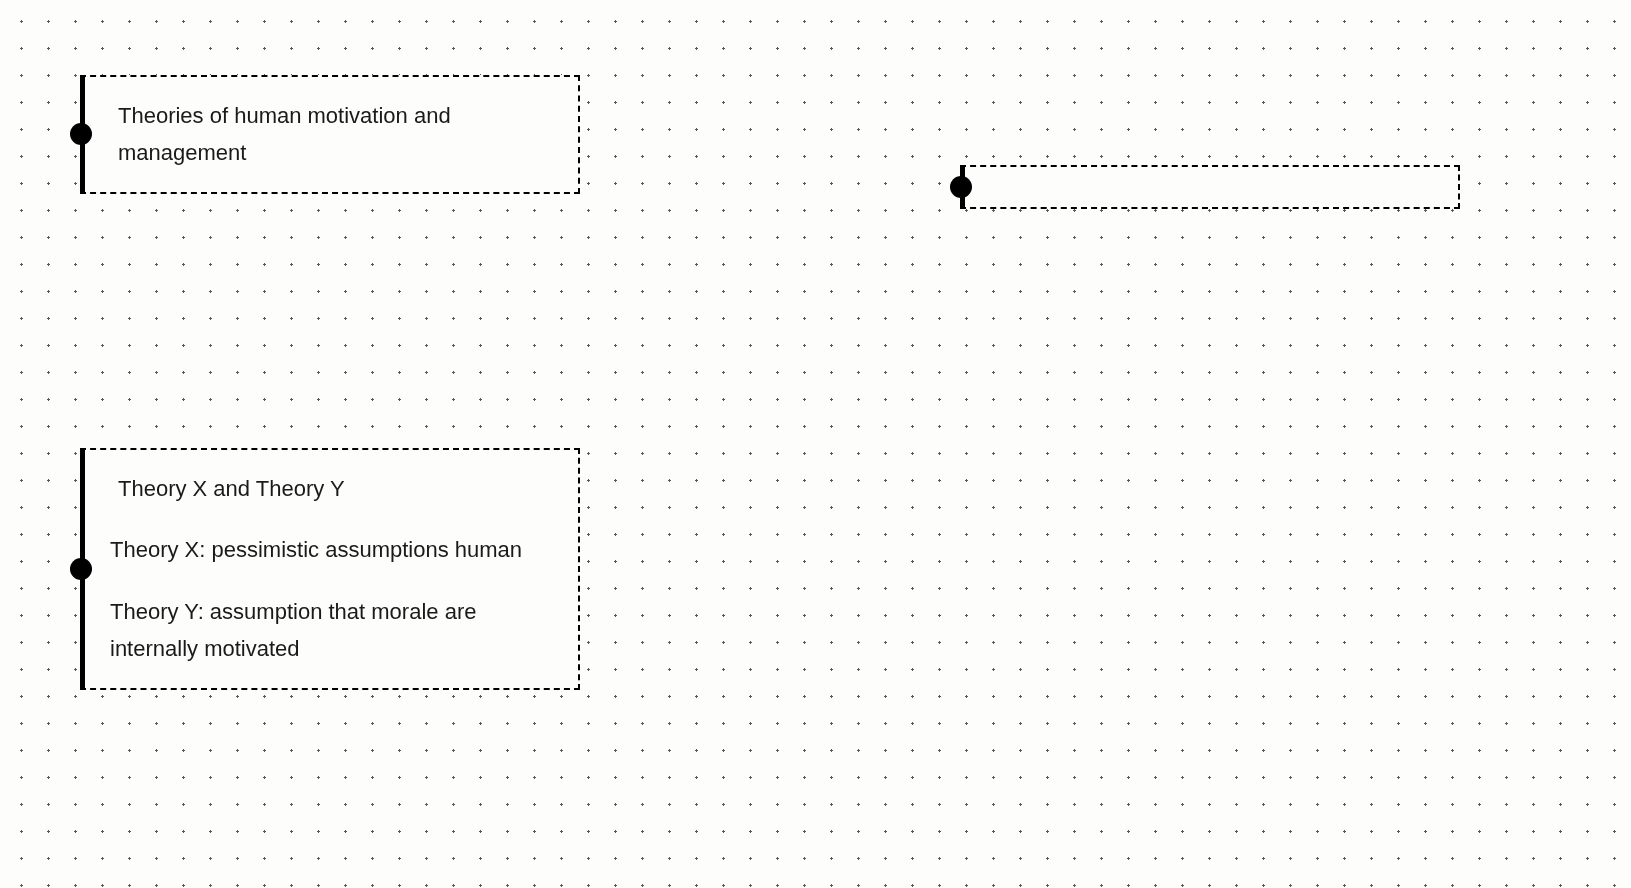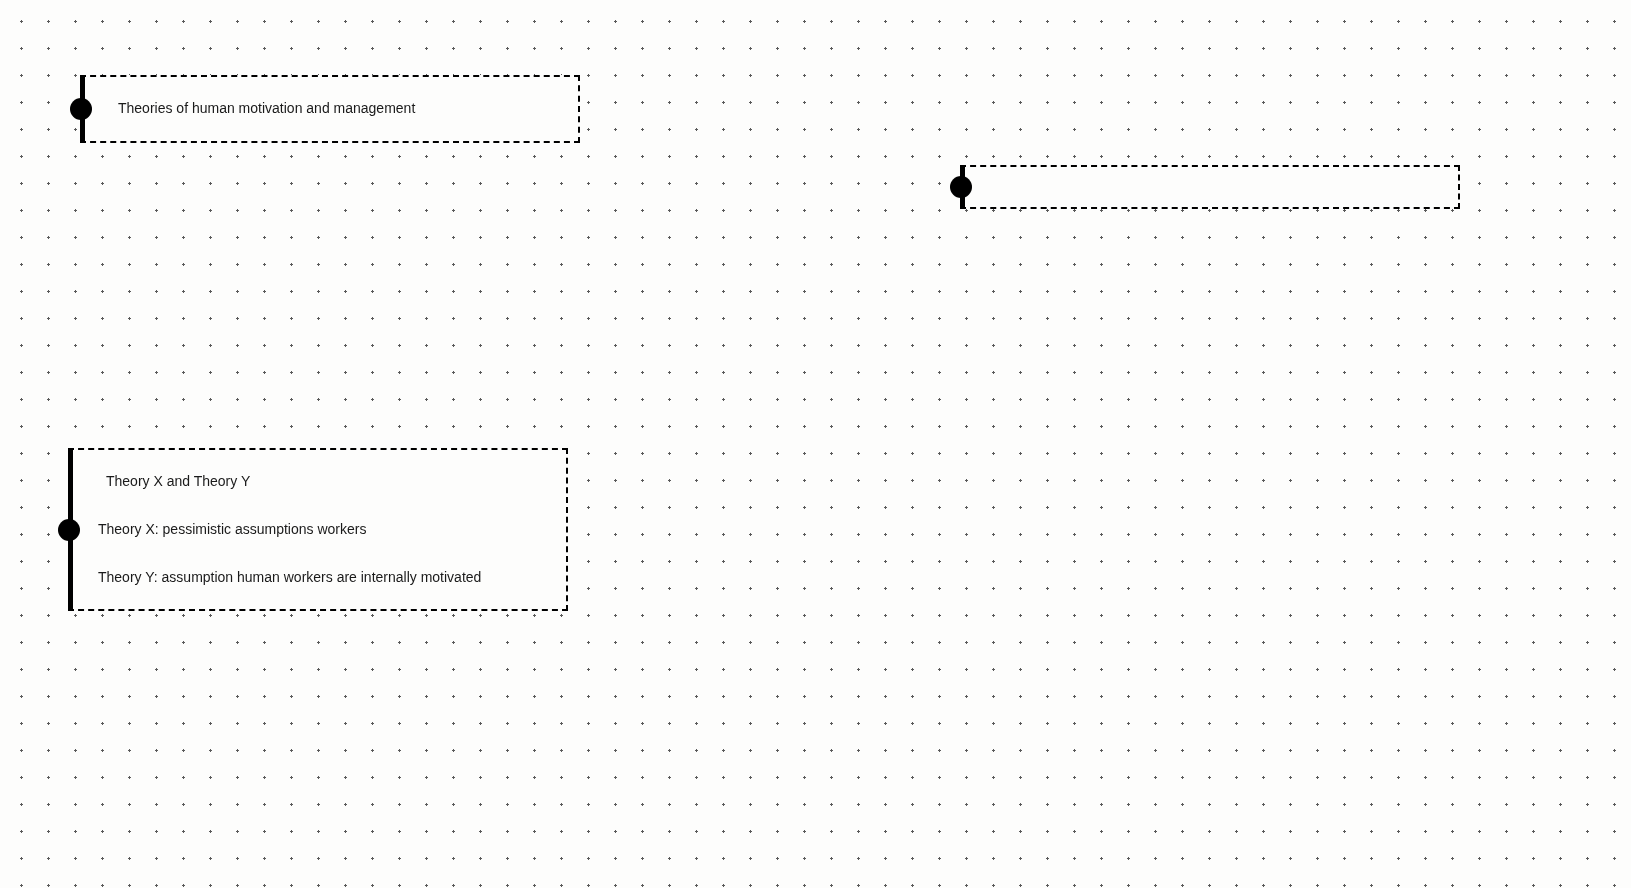--- a/index.html
+++ b/index.html
@@ -36,21 +36,21 @@
       position: absolute;
       left: -12px;
       top: 50%;
       transform: translateY(-50%);
       width: 22px;
       height: 22px;
       border-radius: 50%;
       background: #000;
     }
     .card-text {
-      font-size: 14px;
+      font-size: 22px;
       line-height: 1.7;
       color: #1a1a1a;
       font-weight: 400;
     }
     .card-paragraph {
       margin-bottom: 24px;
     }
     .card-paragraph:last-child {
       margin-bottom: 0;
     }
@@ -61,21 +61,21 @@
       left: 80px;
       top: 75px;
       width: 500px;
     }
     #card2 {
       left: 960px;
       top: 165px;
       width: 500px;
     }
     #card3 {
-      left: 68px;
+      left: 80px;
       top: 448px;
       width: 500px;
     }
   </style>
 </head>
 <body>
 
 <div class="card" id="card1">
   <div class="card-accent"></div>
   <div class="card-bullet"></div>
@@ -84,15 +84,15 @@
 
 <div class="card" id="card2">
   <div class="card-accent"></div>
   <div class="card-bullet"></div>
 </div>
 
 <div class="card" id="card3">
   <div class="card-accent"></div>
   <div class="card-bullet"></div>
   <div class="card-text card-paragraph indent">Theory X and Theory Y</div>
-  <div class="card-text card-paragraph">Theory X: pessimistic assumptions workers</div>
-  <div class="card-text card-paragraph">Theory Y: assumption human workers are internally motivated</div>
+  <div class="card-text card-paragraph">Theory X: pessimistic assumptions human</div>
+  <div class="card-text card-paragraph">Theory Y: assumption that morale are internally motivated</div>
 </div>
 
 </body></html>

